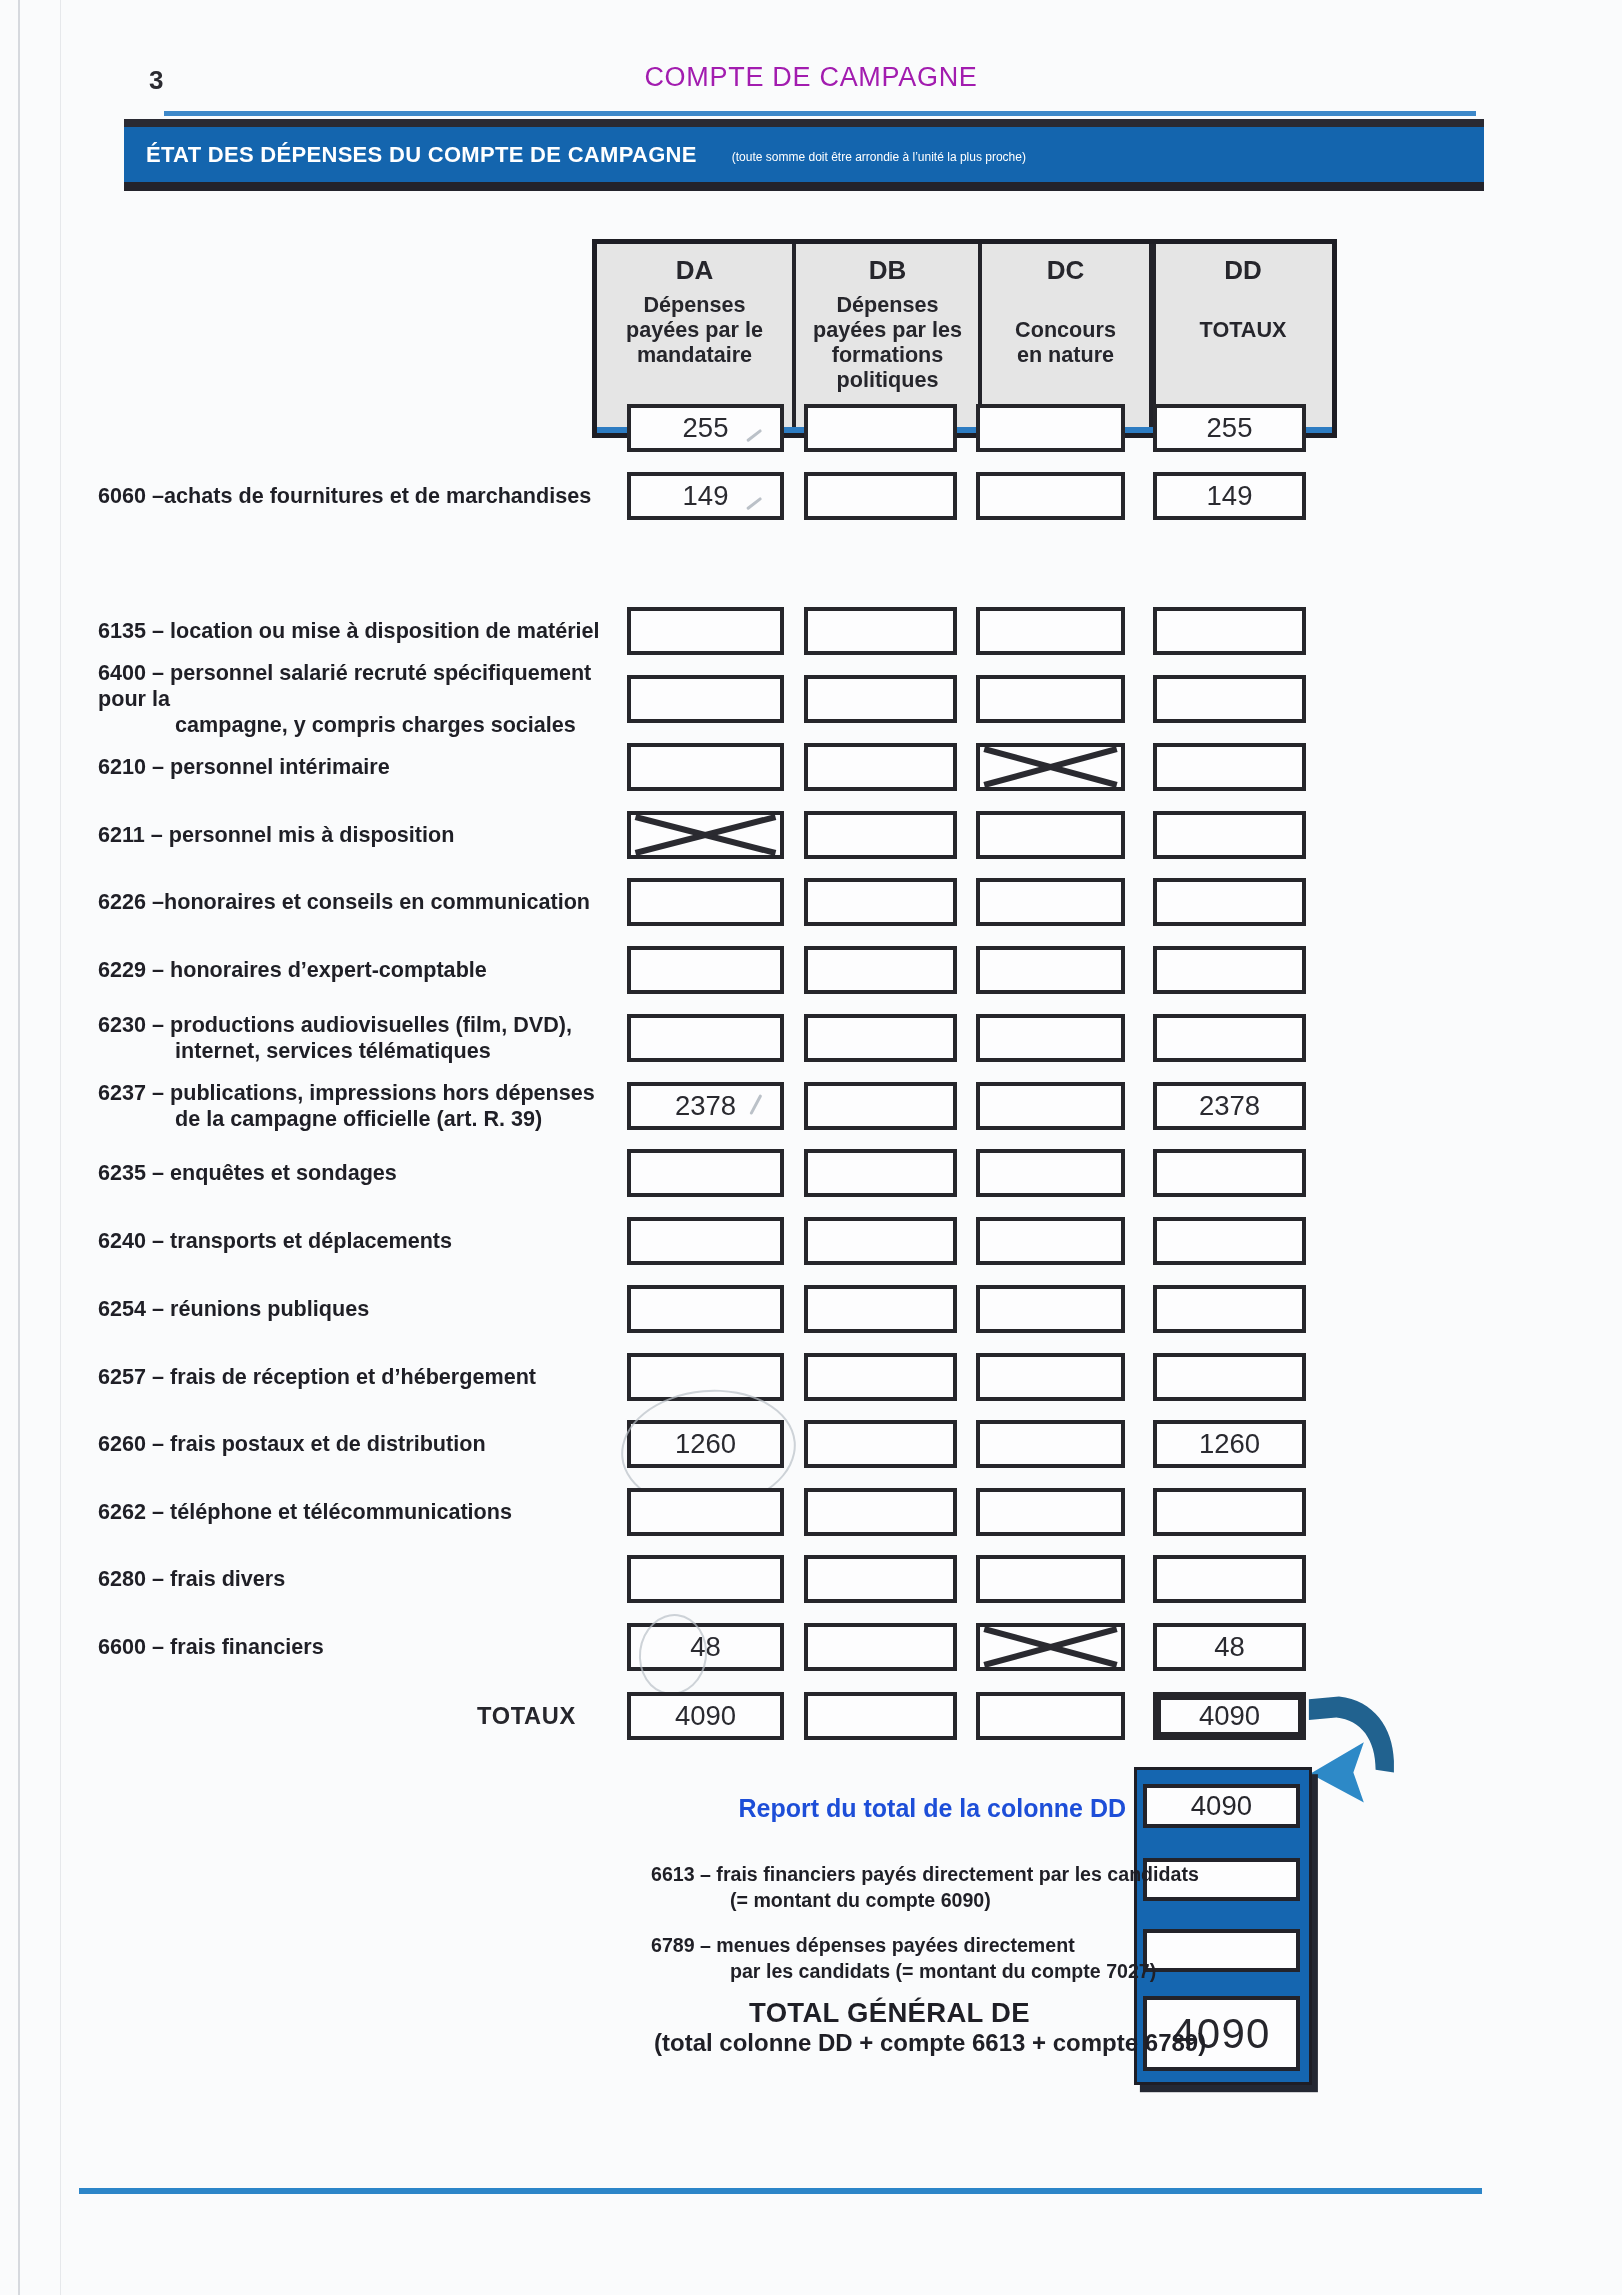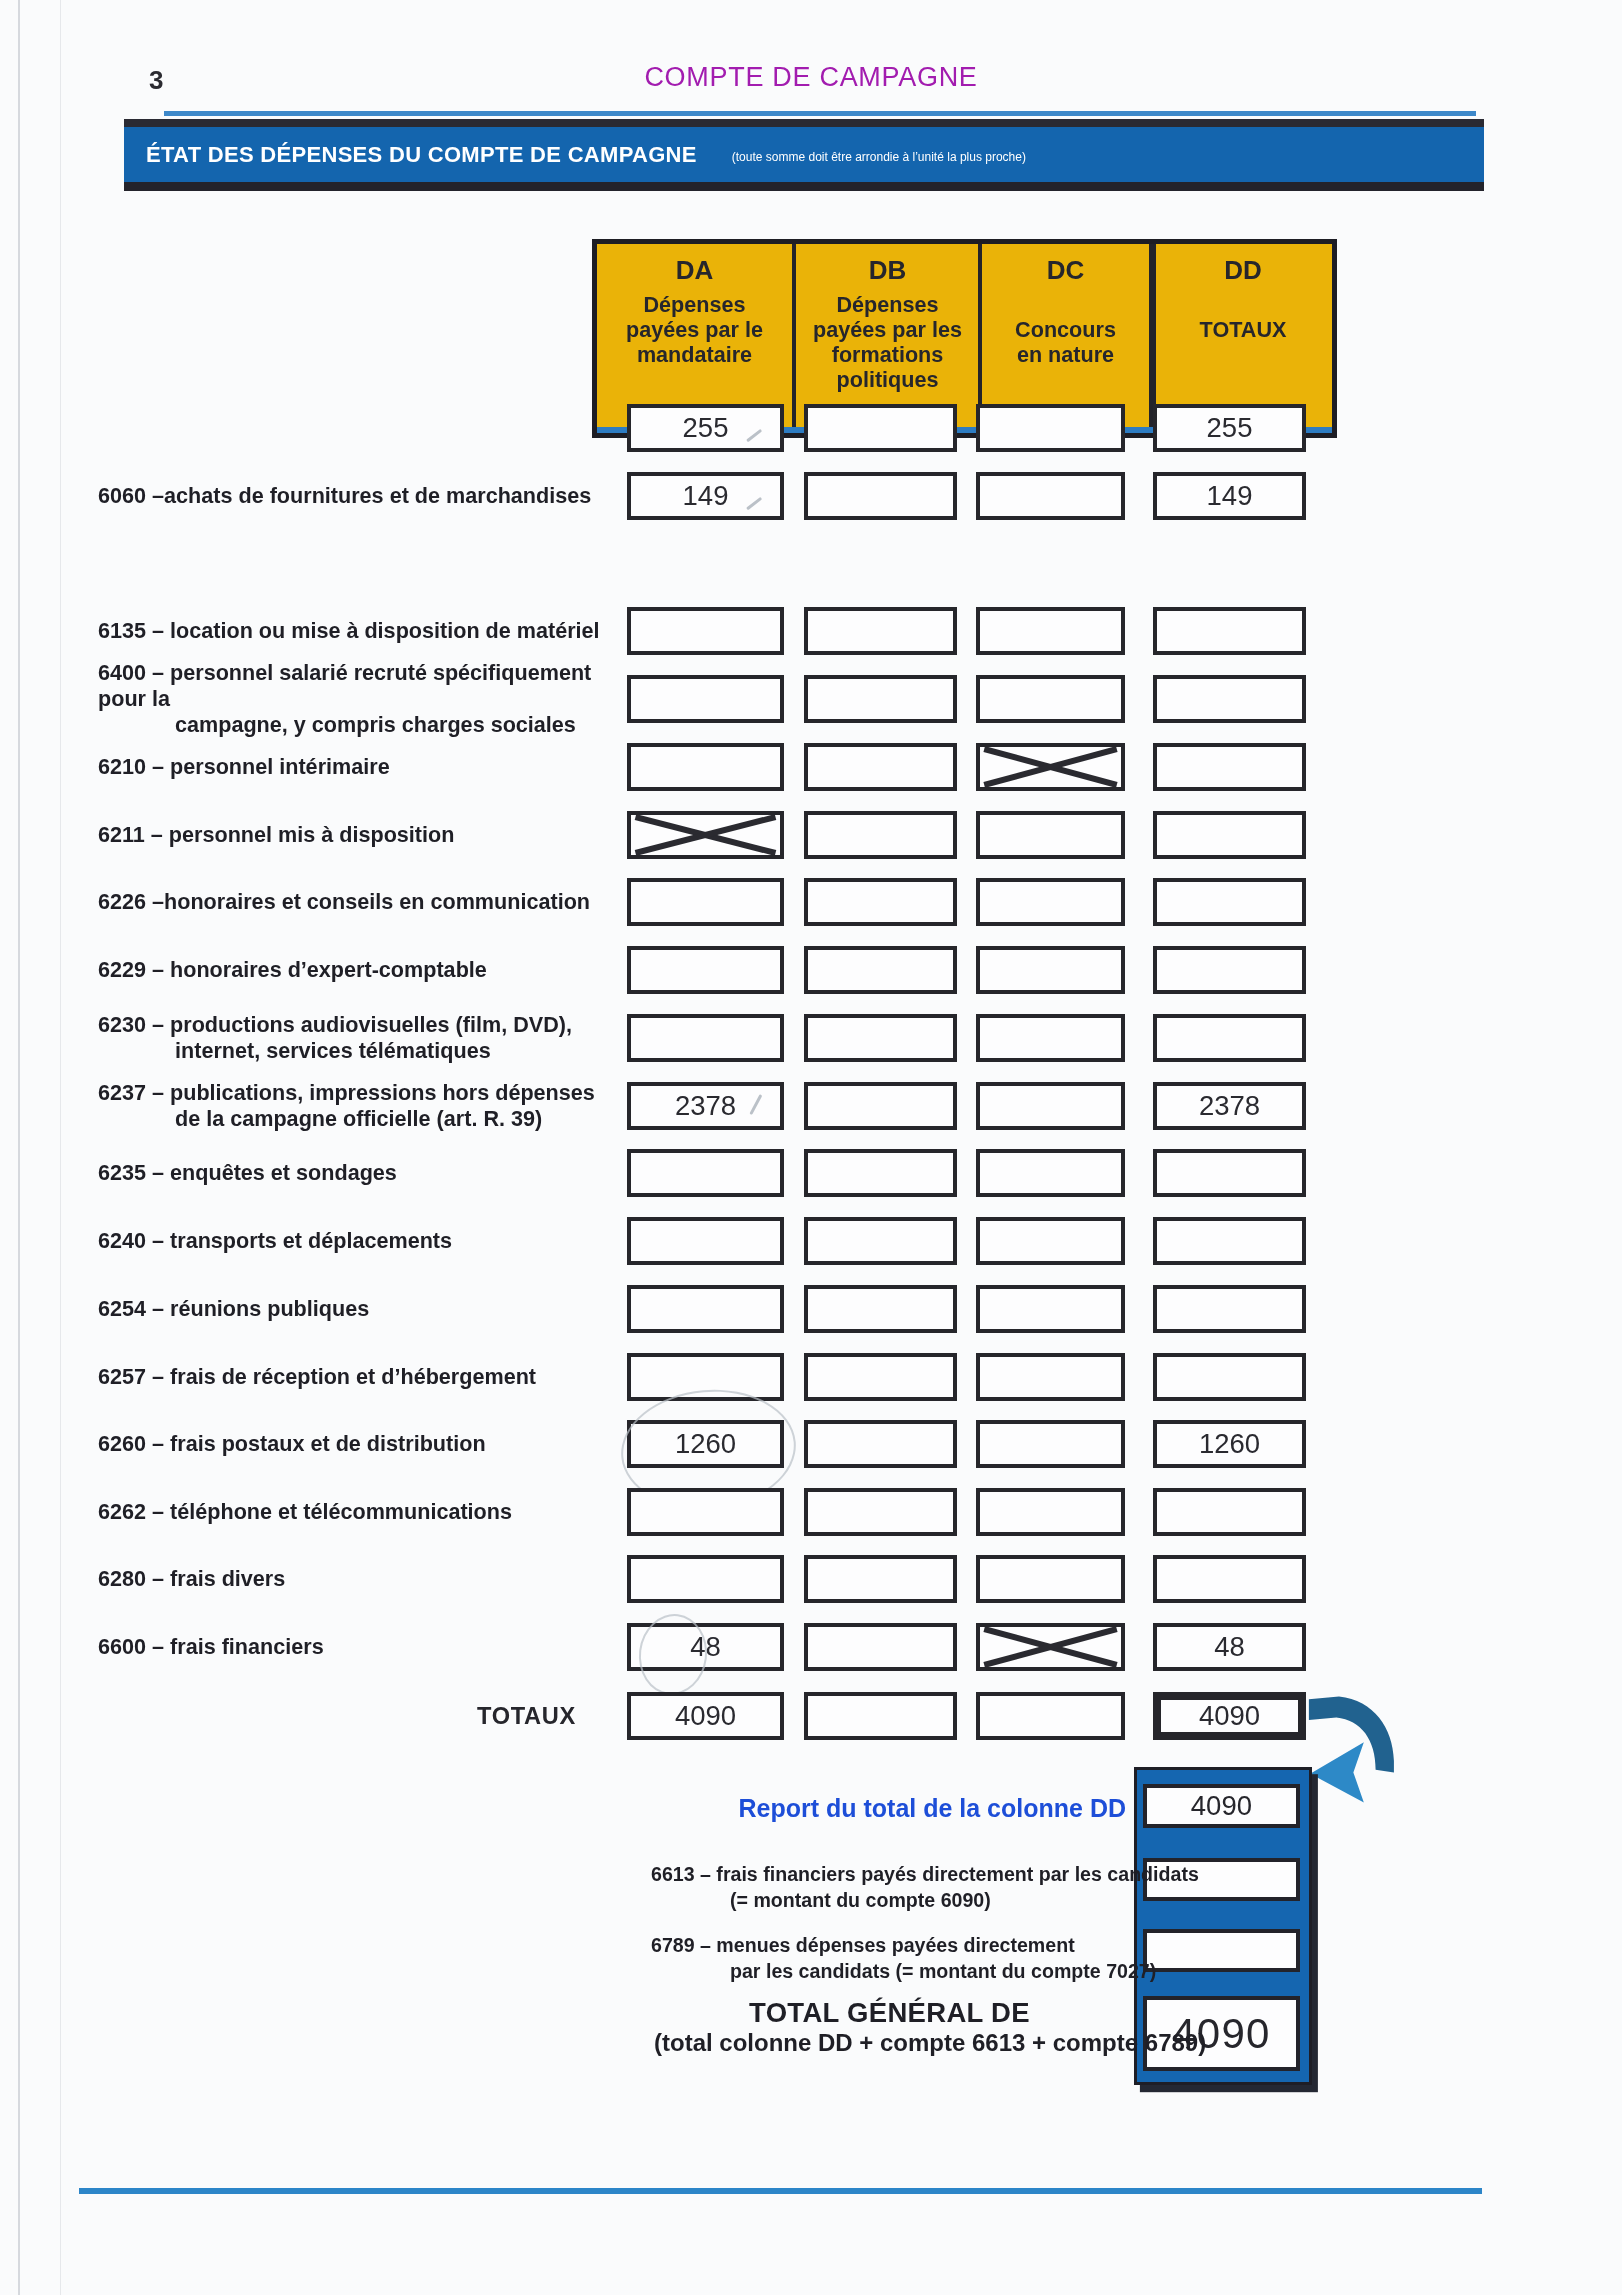--- a/index.html
+++ b/index.html
@@ -12,21 +12,21 @@
   
   .pagenum{left:149px;top:65px;font-size:26px;font-weight:bold;color:#2b2b31;}
   .doctitle{left:0;top:62px;width:1622px;text-align:center;font-size:27px;font-weight:normal;letter-spacing:0.7px;color:#a21caf;}
   .toprule{left:164px;top:111px;width:1312px;height:5.2px;background:#3d88c9;}
   .banner{left:124px;top:119px;width:1360px;height:72px;background:#1465ae;
           border-top:8.5px solid #2a2a33;border-bottom:9.2px solid #23232b;box-sizing:border-box;
           display:flex;align-items:center;color:#fff;}
   .banner .bt{font-size:22px;font-weight:bold;margin-left:22px;letter-spacing:0.3px;white-space:nowrap;}
   .banner .bs{font-size:12px;font-weight:normal;margin-left:35px;padding-top:5.2px;white-space:nowrap;}
   
-  .hbox{left:592px;top:239px;width:745px;height:199px;border:5.9px solid #1d1d24;box-sizing:border-box;background:#eab308;}
+  .hbox{left:592px;top:239px;width:745px;height:199px;border:5.9px solid #1d1d24;box-sizing:border-box;background:#e5e5e5;}
   .hdiv{position:absolute;top:0;height:100%;background:#23232a;}
   .hblue{position:absolute;left:0;bottom:0;width:100%;height:6.5px;background:#2d7cc2;}
   .hcol{position:absolute;top:0;height:100%;text-align:center;}
   .hcode{font-size:26px;font-weight:bold;margin-top:10.5px;}
   .hdesc{font-size:21.6px;font-weight:bold;line-height:25px;margin-top:6.5px;white-space:pre-line;}
   .hcol.c3 .hdesc,.hcol.c4 .hdesc{margin-top:31px;}
   
   .rw{position:absolute;left:0;width:1622px;height:48px;}
   .lb{position:absolute;left:98px;top:0;width:504px;height:48px;display:flex;flex-direction:column;
       justify-content:center;font-weight:bold;font-size:21.6px;line-height:26px;color:#1f1f26;}

